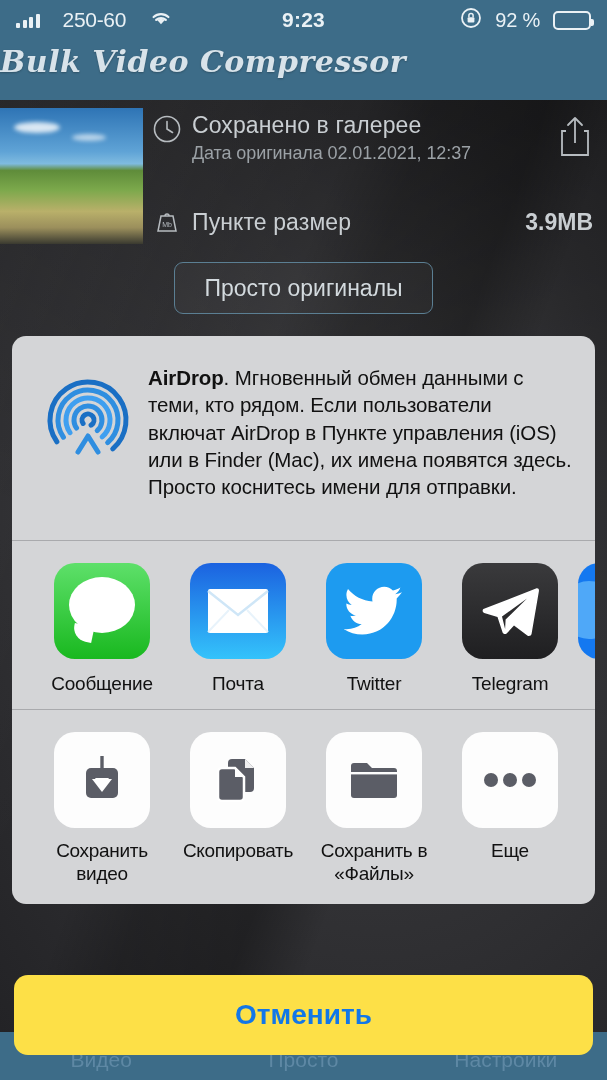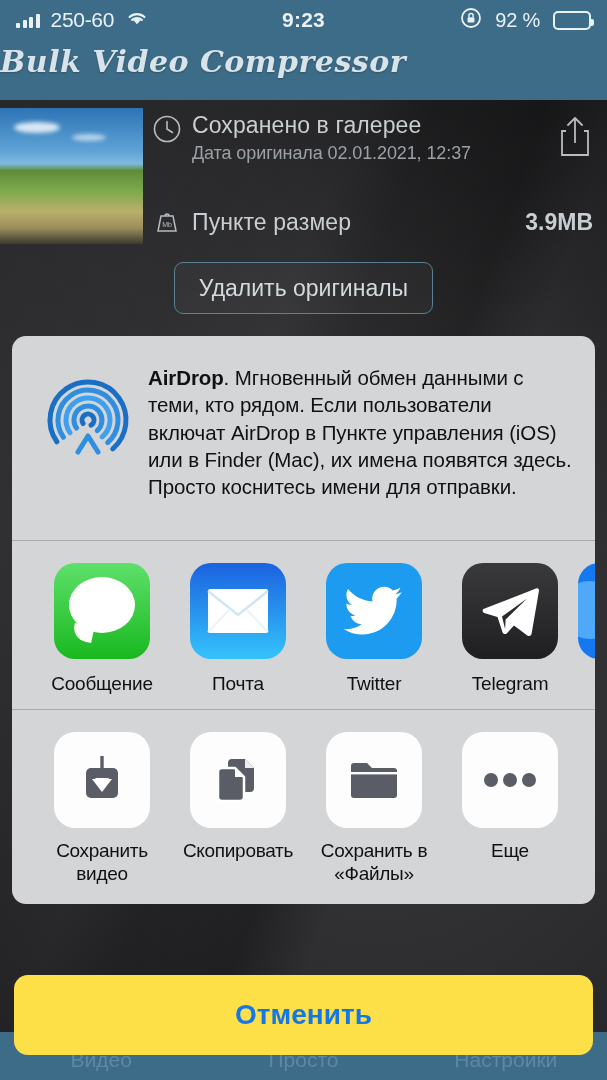--- a/index.html
+++ b/index.html
@@ -25,21 +25,21 @@
     content:""; position:absolute; inset:0;
     background:linear-gradient(110deg, transparent 38%, rgba(0,0,0,0.22) 46%, rgba(0,0,0,0.30) 58%, transparent 66%);
   }
 
   
   .statusbar {
     position:absolute; left:0; top:0; width:607px; height:40px;
     display:flex; align-items:center; color:#eaf1f5; z-index:30;
     padding:0 16px;
   }
-  .sb-left { display:flex; align-items:center; gap:11px; flex:1; }
+  .sb-left { display:flex; align-items:center; gap:23px; flex:1; }
   .sb-center { position:absolute; left:0; right:0; text-align:center;
     font-size:21px; font-weight:bold; letter-spacing:0.2px; }
   .sb-right { display:flex; align-items:center; gap:13px; margin-left:auto; z-index:2; }
   .signal { display:flex; align-items:flex-end; gap:2.5px; height:15px; }
   .signal i { width:4px; background:#eaf1f5; border-radius:1px; display:block; }
   .signal i:nth-child(1){height:5px;} .signal i:nth-child(2){height:8px;}
   .signal i:nth-child(3){height:11px;} .signal i:nth-child(4){height:14px;}
   .carrier { font-size:21px; letter-spacing:-0.3px; }
   .batt-pct { font-size:20px; letter-spacing:-0.2px; }
   .batt {
@@ -212,21 +212,21 @@
         <path d="M9 10 H21 L24 25 H6 Z" stroke="#b7bcc0" stroke-width="1.5" fill="none"></path>
         <path d="M13 10 a2 2 0 0 1 4 0" stroke="#b7bcc0" stroke-width="1.5" fill="none"></path>
         <text x="15" y="21" font-size="7" fill="#b7bcc0" text-anchor="middle" font-family="Liberation Sans, sans-serif">Mb</text>
       </svg>
     </div>
     <div class="line1">Пункте размер</div>
     <div class="size-val">3.9MB</div>
   </div>
 </div>
 
-<div class="delete-originals">Удалить оригиналы</div>
+<div class="delete-originals">Просто оригиналы</div>
 
 <div class="share-sheet">
 
   <div class="airdrop">
     <div class="airdrop-icon">
       <svg width="92" height="92" viewBox="0 0 92 92">
         <g fill="none" stroke-linecap="round">
           <path d="M46 84 A38 38 0 1 1 46 84" stroke="none"></path>
           <path d="M14 72 A38 38 0 1 1 78 72 L62 72 A22 22 0 1 0 30 72 Z" fill="none"></path>
           <circle cx="46" cy="46" r="38" stroke="#1a6fc4" stroke-width="5" stroke-dasharray="175 200" transform="rotate(-215 46 46)"></circle>

